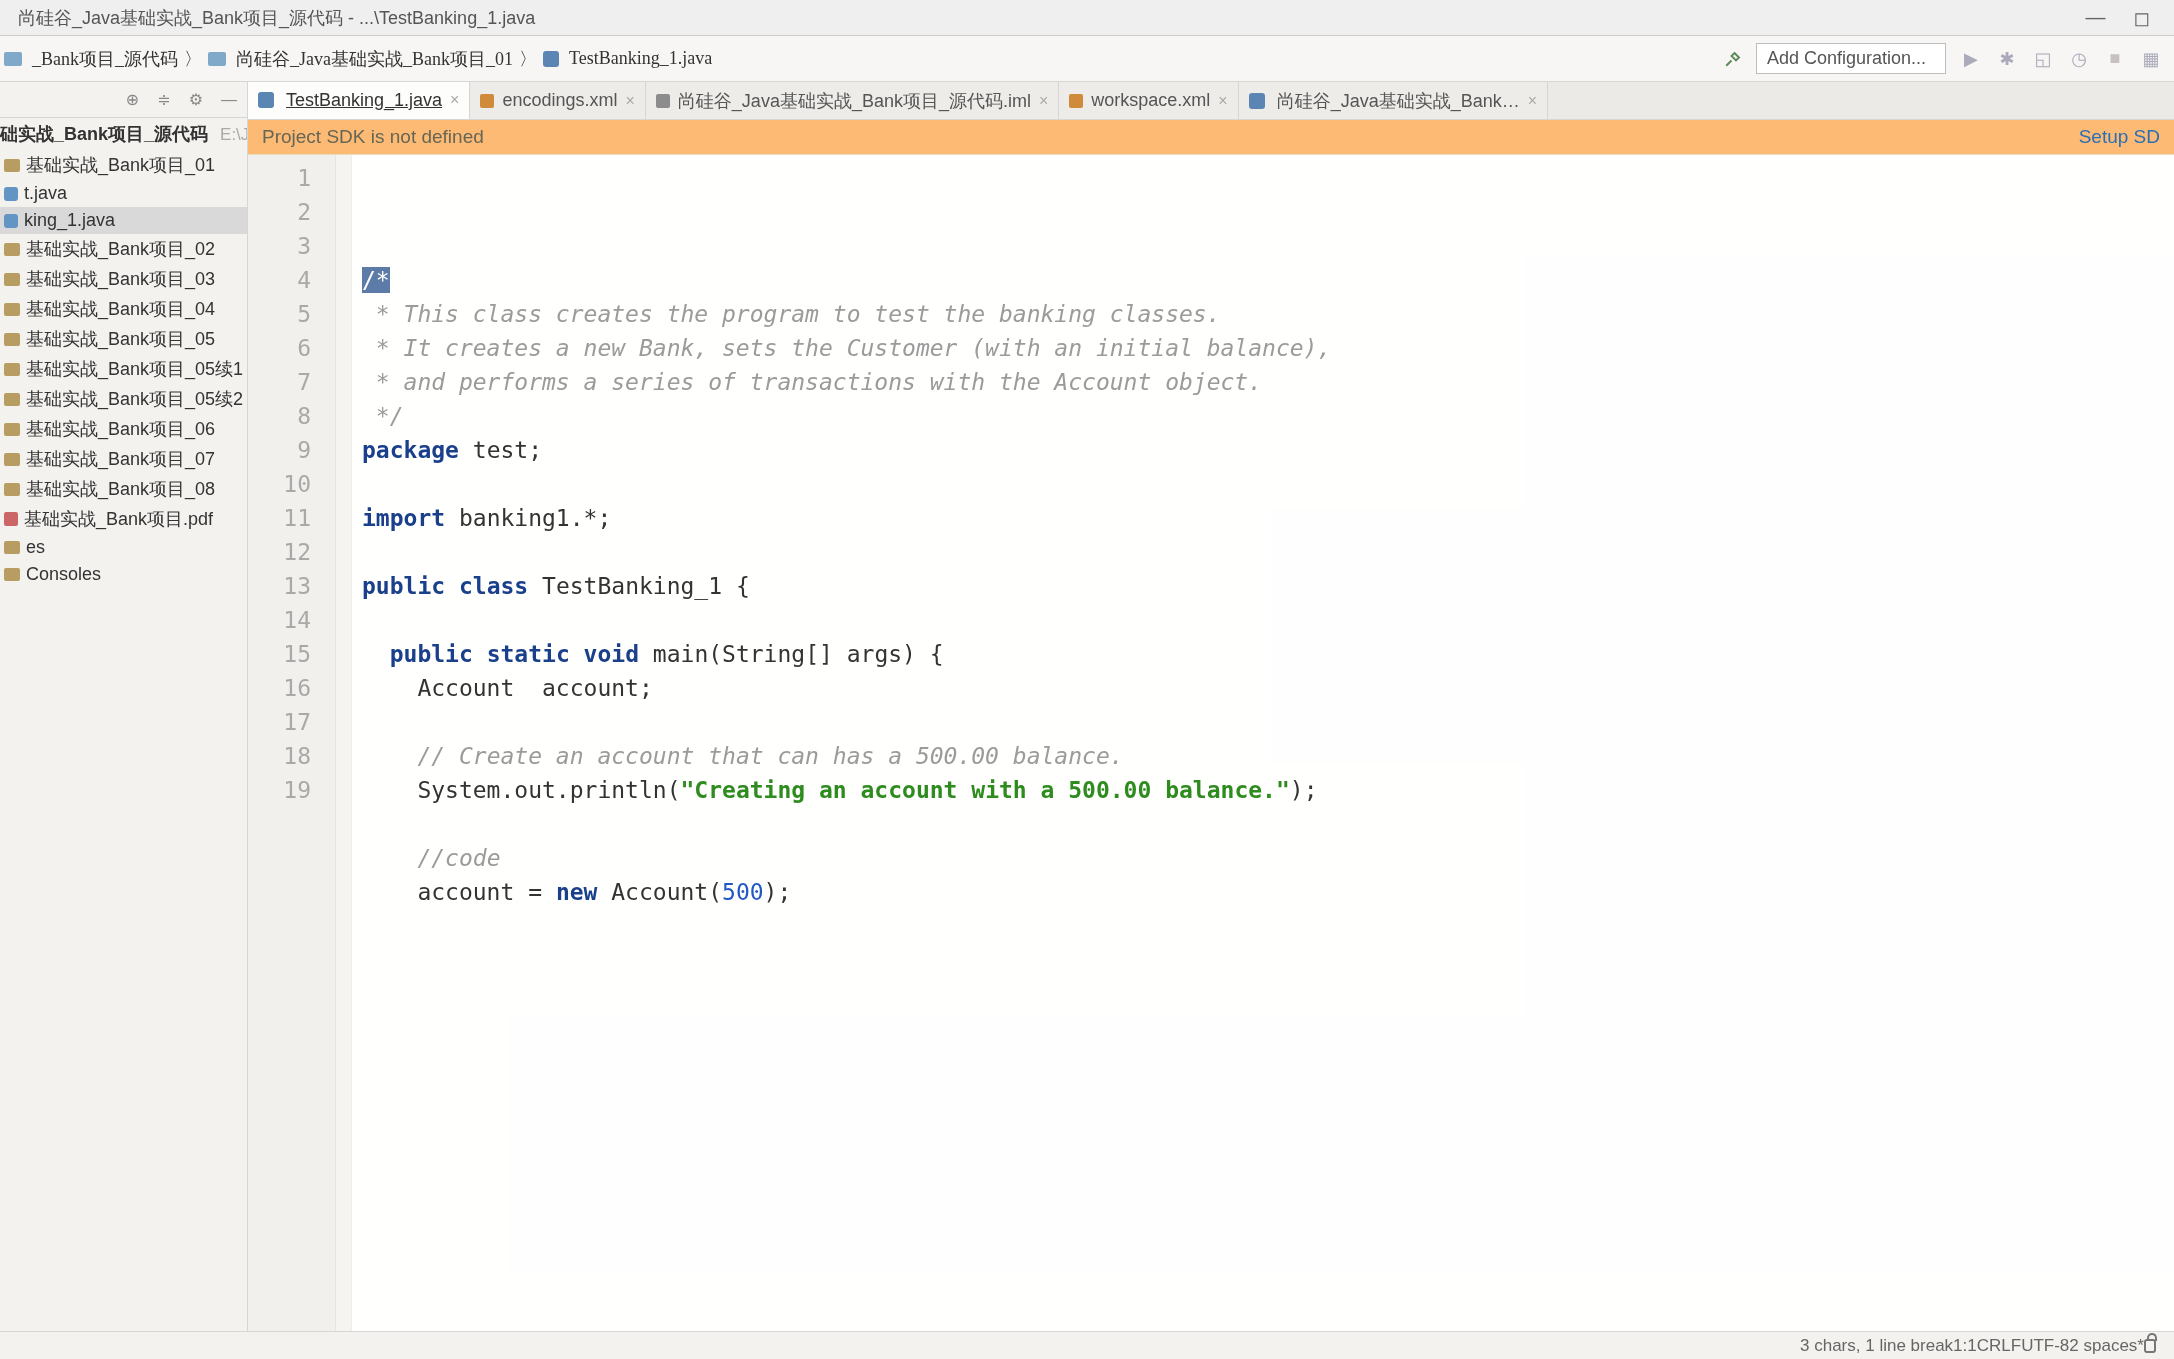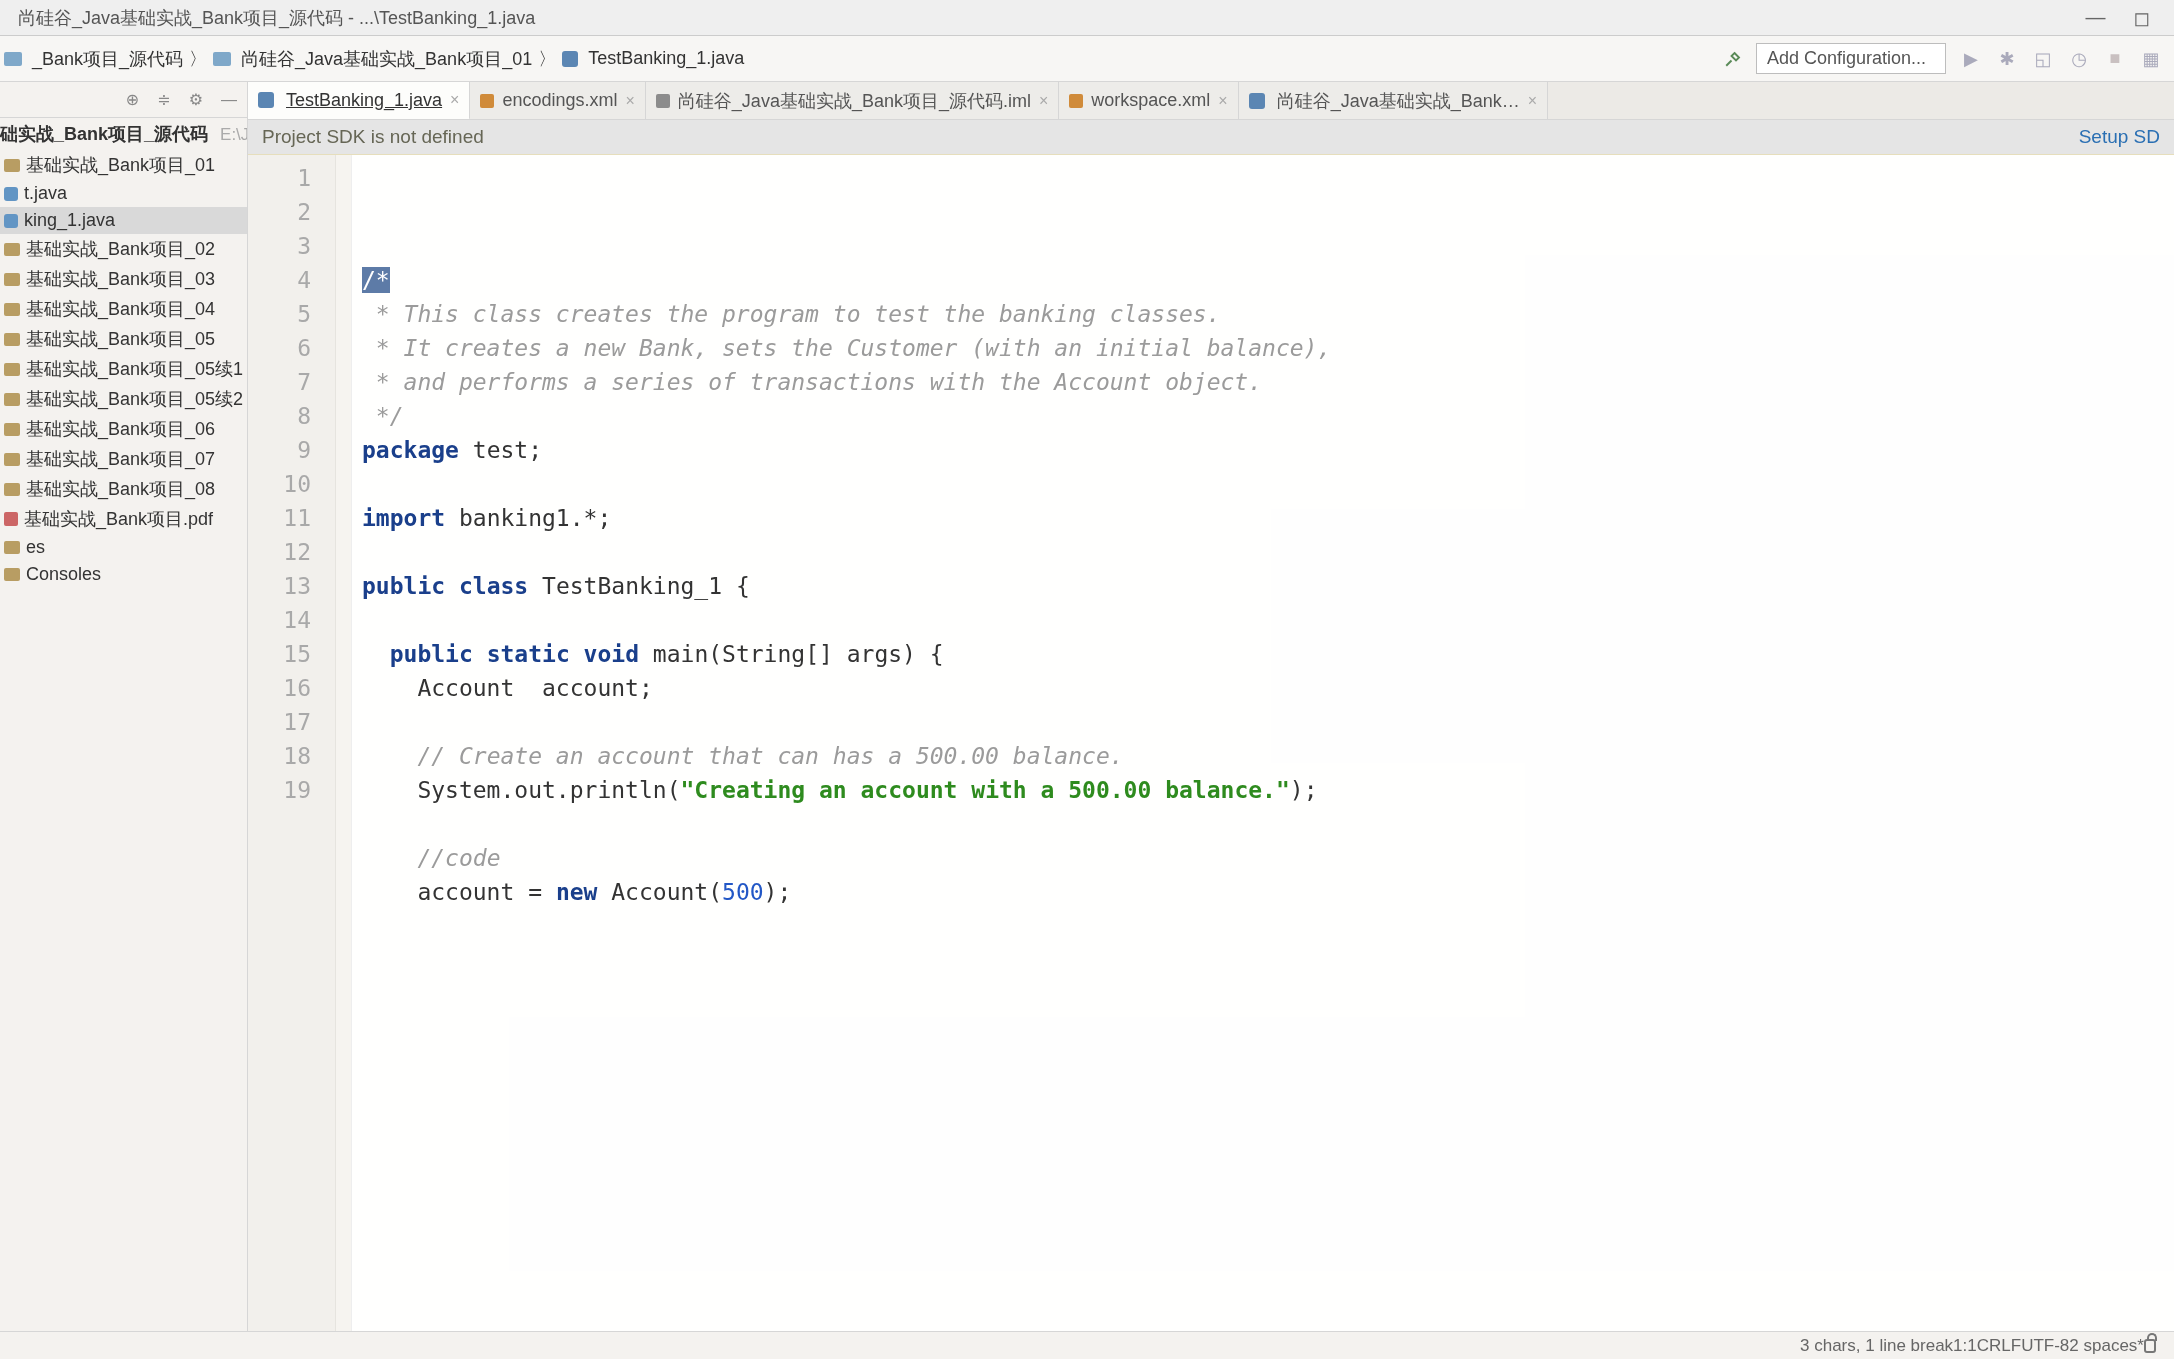--- a/index.html
+++ b/index.html
@@ -11,21 +11,21 @@
   .menu { display:flex; gap:2px; }
   .menu-item { padding:4px 10px; cursor:default; font-size:18px; color:#333; }
   .menu-item u { text-decoration:underline; }
   .title-text { margin-left:14px; font-size:18px; color:#555; white-space:nowrap; overflow:hidden; flex:1; }
   .win-controls { display:flex; gap:28px; padding:0 20px; }
   .win-controls span { font-size:20px; color:#666; }
 
   
   .navrow { height:46px; background:#f7f6f4; border-bottom:1px solid #d6d6d6; display:flex; align-items:center; padding:0 4px; }
   .breadcrumb { display:flex; align-items:center; gap:6px; font-size:18px; color:#333; }
-  .crumb { display:flex; align-items:center; gap:6px; }
+  .crumb { display:flex; align-items:center; gap:6px;font-family:Liberation Serif, serif; }
   .folder-ico { width:18px; height:14px; background:#7fa8c9; border-radius:2px; display:inline-block; margin-right:4px;}
   .java-ico { width:16px; height:16px; background:#5b86b3; border-radius:3px; display:inline-block; margin-right:4px;}
   .nav-spacer { flex:1; }
   .hammer { width:18px;height:18px; display:inline-block; margin-right:14px;}
   .hammer svg { stroke:#5a8a57;}
   .run-config { border:1px solid #bdbdbd; background:#fff; padding:4px 10px; font-size:18px; color:#555; min-width:190px;}
   .run-btns { display:flex; gap:14px; margin-left:14px; padding-right:8px;}
   .run-btns span { color:#aab; font-size:18px; width:22px; text-align:center;}
   .run-btns .stop { color:#c9c0c0;}
 
@@ -50,21 +50,21 @@
   .editor-area { flex:1; display:flex; flex-direction:column; min-width:0; background:#fafaf8;}
   .tabs { height:38px; display:flex; align-items:stretch; background:#eceae6; border-bottom:1px solid #d6d6d6; overflow:hidden;}
   .tab { display:flex; align-items:center; gap:8px; padding:0 10px; font-size:18px; color:#555; border-right:1px solid #d6d6d6; background:#edece9; white-space:nowrap;}
   .tab.active { background:#fdfdfb; border-bottom:2px solid #fdfdfb; margin-bottom:-1px;}
   .tab.active span.tabname { text-decoration:underline; color:#333;}
   .tab .close { color:#aaa; font-size:16px;}
   .xml-ico { width:14px;height:14px;background:#d08b3a;border-radius:2px;display:inline-block;}
   .iml-ico { width:14px;height:14px;background:#8c8c8c;border-radius:2px;display:inline-block;}
 
   
-  .banner { background:#e5e5e5; color:#665; font-size:19px; padding:6px 14px; display:flex; justify-content:space-between; align-items:center; border-bottom:1px solid #e6debc;}
+  .banner { background:#fdba74; color:#665; font-size:19px; padding:6px 14px; display:flex; justify-content:space-between; align-items:center; border-bottom:1px solid #e6debc;}
   .banner a { color:#2a6fb3; text-decoration:none; white-space:nowrap;}
 
   
   .editor-scroll { flex:1; display:flex; overflow:hidden; position:relative; font-family:"Consolas","Menlo",monospace; font-size:23px; line-height:34px; background:rgba(255,255,255,0.85);}
   .gutter { width:88px; text-align:right; color:#a9a9a9; padding:6px 24px 6px 0; background:#f2f0ec; border-right:1px solid #e6e4df; user-select:none;}
   .gutter div { height:34px;}
   .fold-gutter { width:16px; background:#f6f4f0; border-right:1px solid #eee;}
   .code { flex:1; padding:6px 0 6px 10px; white-space:pre; color:#333; position:relative; overflow:hidden;}
   .code .line { height:34px; }
   .sel { background:#5d7ba7; color:#fff;}

